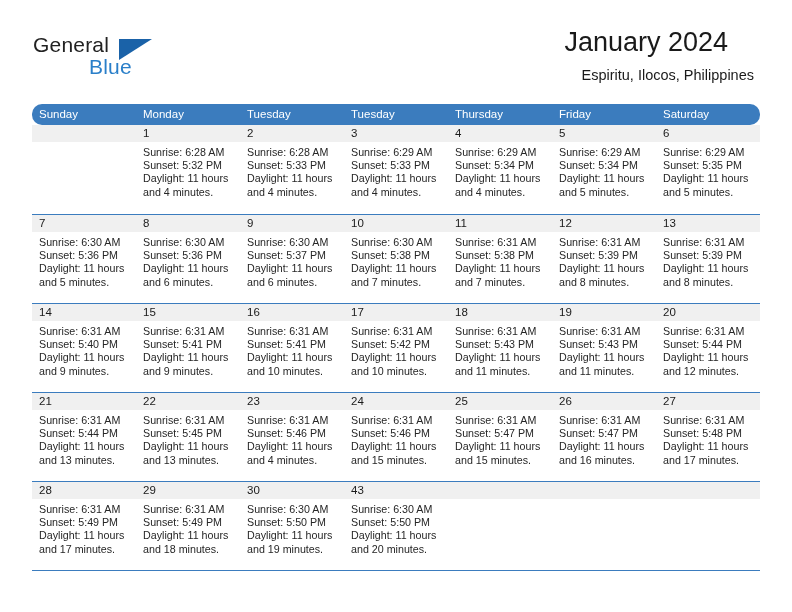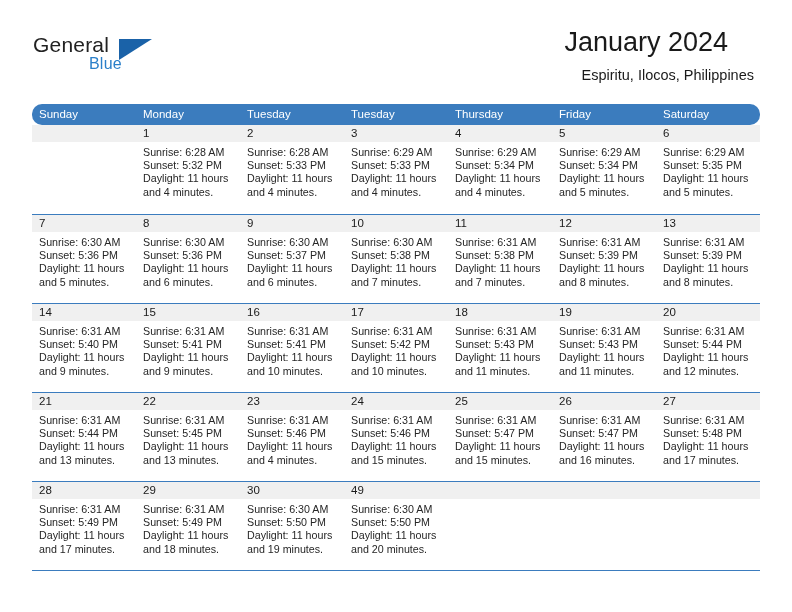--- a/index.html
+++ b/index.html
@@ -42,21 +42,21 @@
     top: 0;
     font-size: 21px;
     letter-spacing: 0.2px;
     color: #222222;
     font-family: "Liberation Sans", sans-serif;
   }
   .logo-blue {
     position: absolute;
     left: 56px;
     top: 22px;
-    font-size: 16px;
+    font-size: 21px;
     letter-spacing: 0.2px;
     color: #2a7fc9;
     font-family: "Liberation Sans", sans-serif;
   }
   .logo-tri {
     position: absolute;
     left: 86px;
     top: 6px;
     width: 0;
     height: 0;
@@ -458,21 +458,21 @@
           <div class="cell">
             <span class="daynum">30</span>
             <div class="info">
               <div>Sunrise: 6:30 AM</div>
               <div>Sunset: 5:50 PM</div>
               <div>Daylight: 11 hours</div>
               <div>and 19 minutes.</div>
             </div>
           </div>
           <div class="cell">
-            <span class="daynum">49</span>
+            <span class="daynum">43</span>
             <div class="info">
               <div>Sunrise: 6:30 AM</div>
               <div>Sunset: 5:50 PM</div>
               <div>Daylight: 11 hours</div>
               <div>and 20 minutes.</div>
             </div>
           </div>
           <div class="cell empty">
             <span class="daynum"></span>
           </div>

